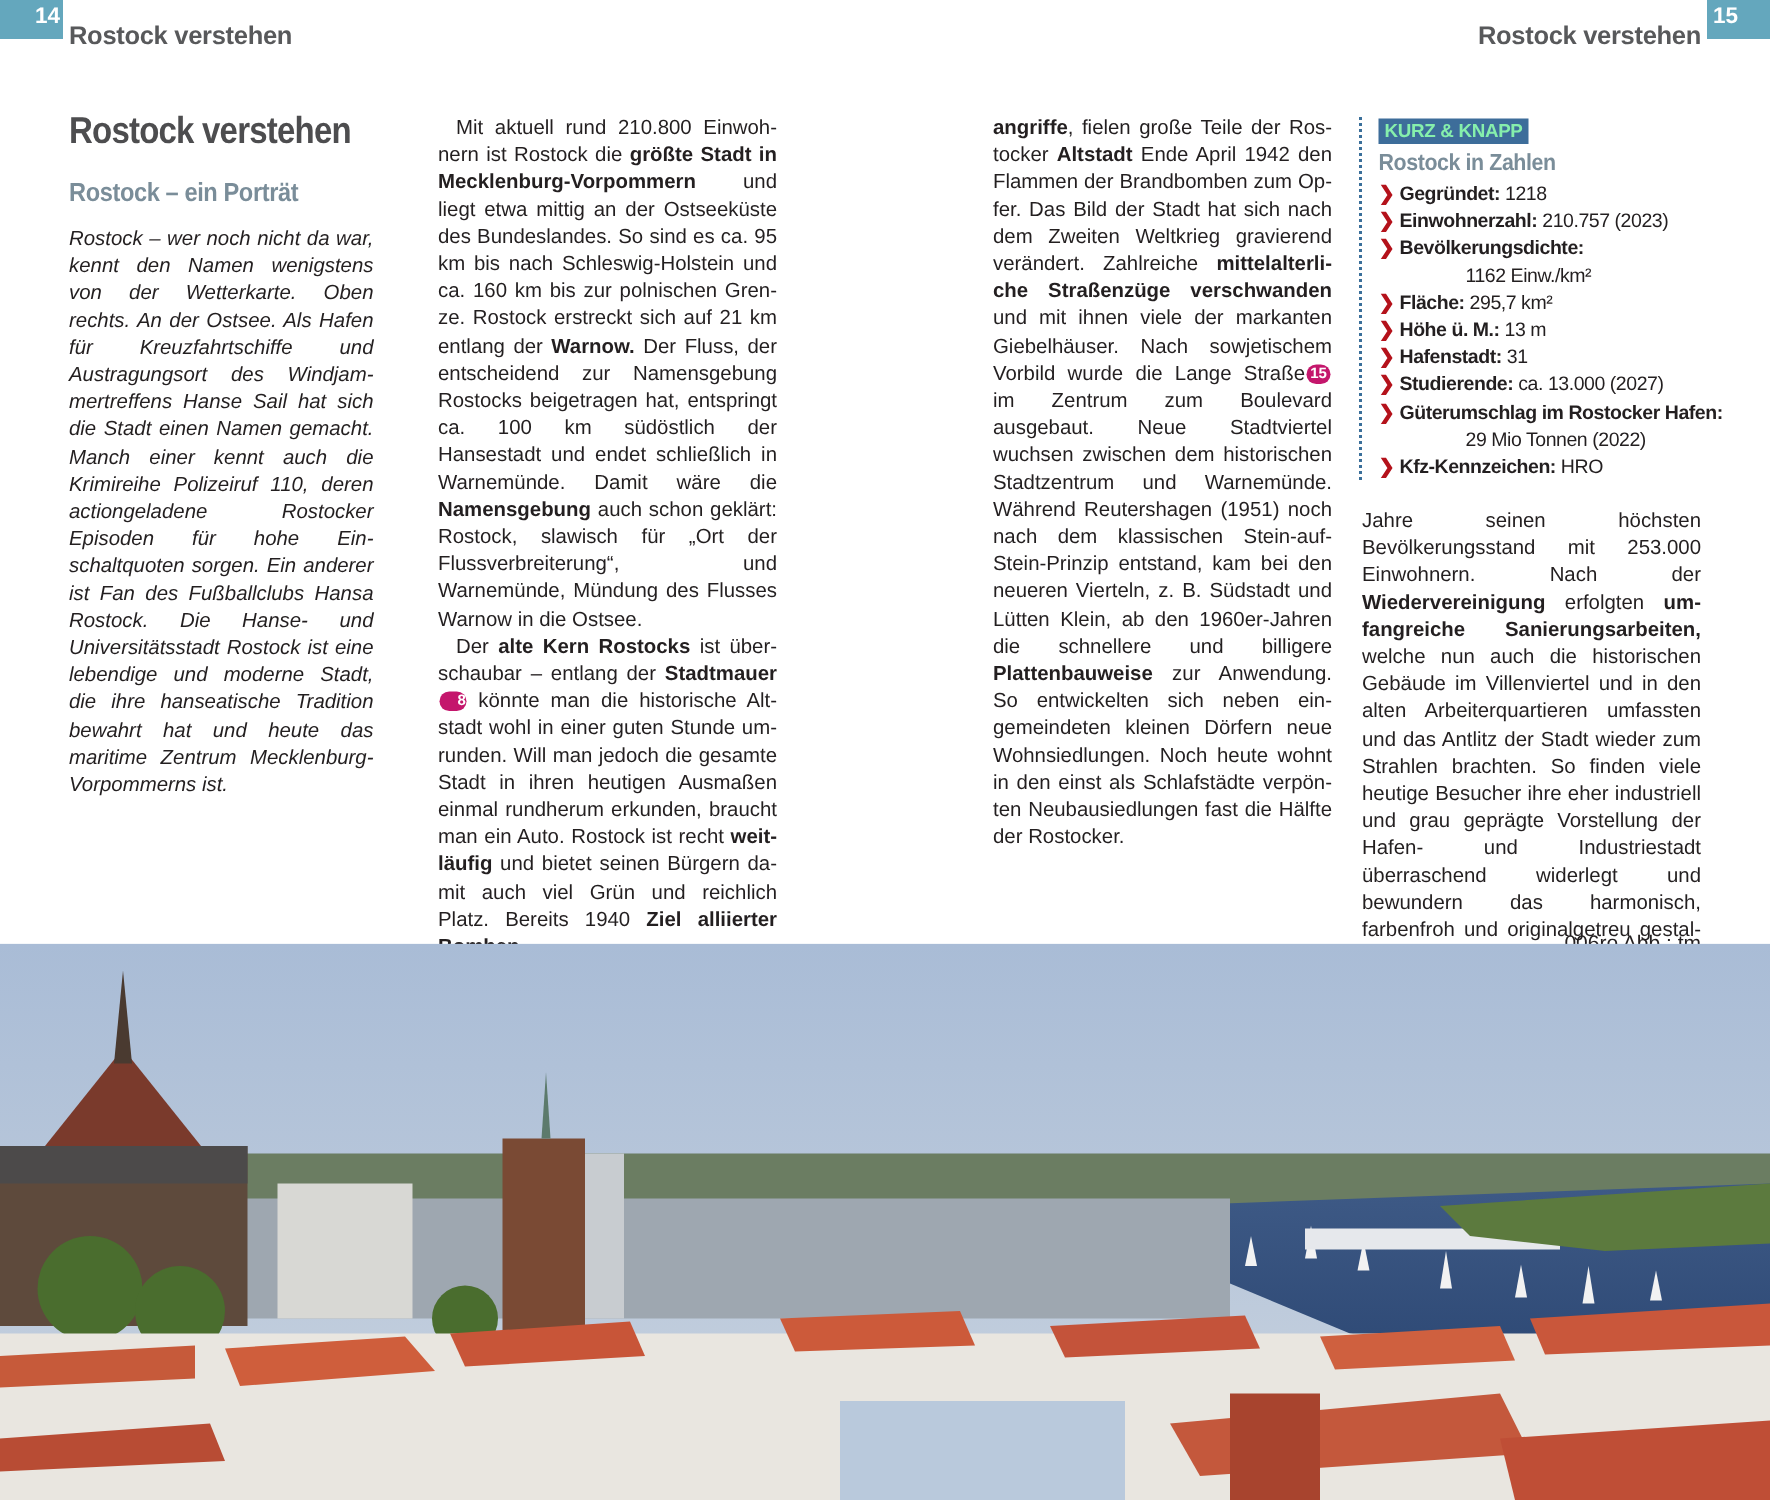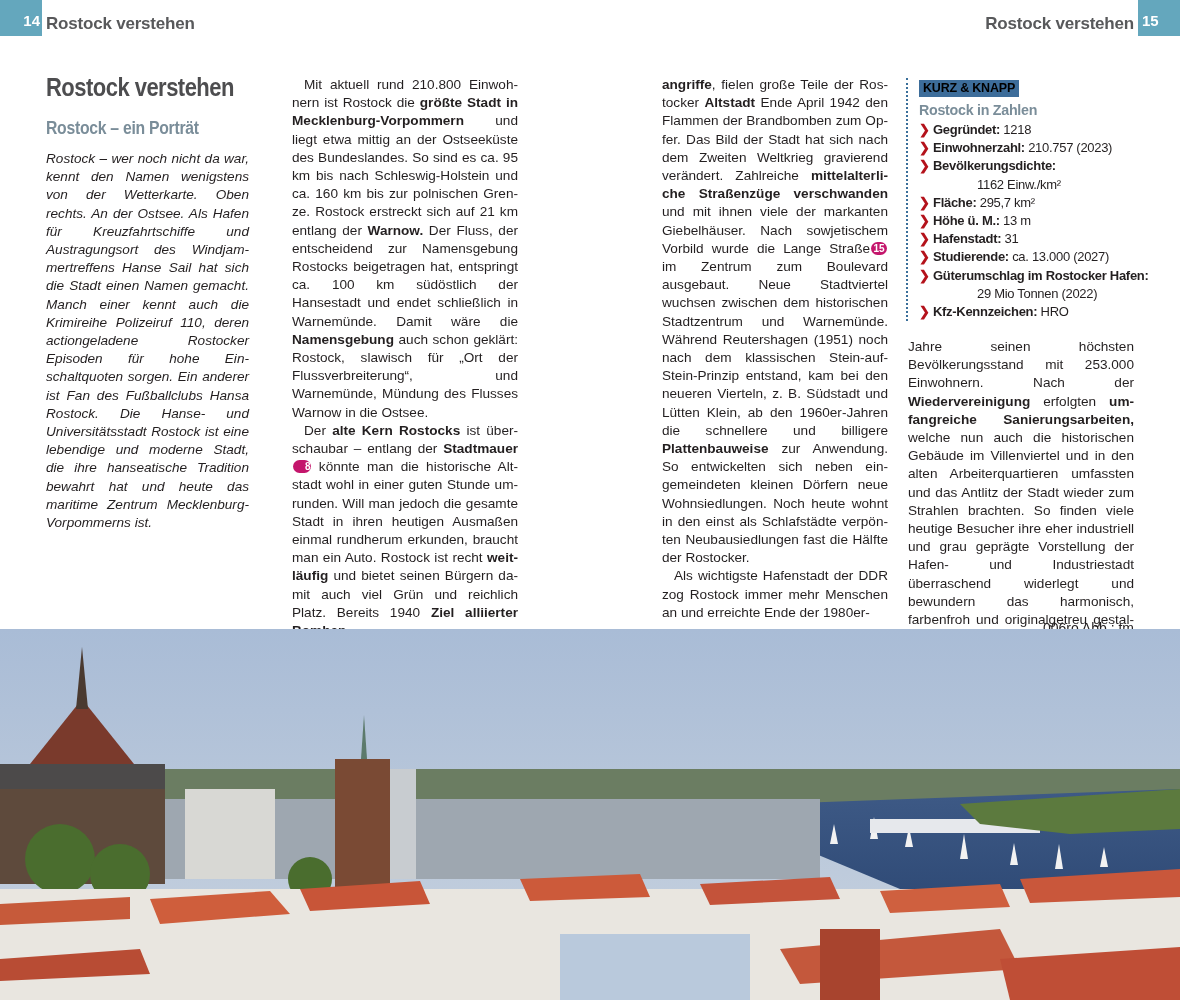--- a/index.html
+++ b/index.html
@@ -1,20 +1,20 @@
 <!DOCTYPE html>
 <html><head>
 <meta charset="utf-8">
 <style>
   html, body { margin: 0; padding: 0; }
   body { width: 1180px; height: 1000px; background: #ffffff; position: relative; overflow: hidden; font-family: "Liberation Sans", sans-serif; color: #231f20; }
   .spread { position: absolute; left: 0; top: 0; width: 1180px; height: 1000px; }
 
   
-  .pagenum { position: absolute; top: 0; height: 36px; width: 42px; background: #64a7bd; color: #ffffff; font-weight: bold; font-size: 15px; display: flex; align-items: flex-end; justify-content: center; padding-bottom: 0; box-sizing: border-box; line-height: 30px; }
+  .pagenum { position: absolute; top: 0; height: 26px; width: 42px; background: #64a7bd; color: #ffffff; font-weight: bold; font-size: 15px; display: flex; align-items: flex-end; justify-content: center; padding-bottom: 0; box-sizing: border-box; line-height: 30px; }
   .pagenum.left { left: 0; justify-content: flex-end; padding-right: 2px; }
   .pagenum.right { right: 0; justify-content: flex-start; padding-left: 4px; }
   .runhead { position: absolute; top: 14px; font-size: 17px; color: #58595b; font-weight: bold; letter-spacing: -0.2px; font-family: "Liberation Sans Narrow", "Liberation Sans", sans-serif; }
   .runhead.left { left: 46px; }
   .runhead.right { right: 46px; }
 
   .col { position: absolute; top: 76px; font-size: 13.6px; line-height: 18.2px; text-align: justify; hyphens: manual; }
   .col p { margin: 0; }
   .col p.indent { text-indent: 12px; }
   .col b { font-weight: bold; color: #231f20; }
@@ -30,21 +30,21 @@
 
   .caption { font-family: "Liberation Serif", serif; font-style: italic; font-size: 13.8px; line-height: 18.5px; color: #231f20; }
   .caption .icon { display: inline-block; width: 10px; height: 10px; border: 1px solid #231f20; font-style: normal; font-size: 9px; line-height: 10px; text-align: center; margin-right: 5px; vertical-align: 1px; font-family: "DejaVu Sans", sans-serif; }
   .cap1 { position: absolute; left: 46px; top: 517px; width: 220px; }
   .cap2 { position: absolute; left: 46px; top: 571px; width: 220px; }
 
   .poi { display: inline-block; min-width: 16px; height: 13px; border-radius: 7px; background: #c4166c; color: #fff; font-size: 10px; font-weight: bold; line-height: 13px; text-align: center; font-style: normal; vertical-align: 1px; font-family: "Liberation Sans", sans-serif; margin: 0 1px; }
 
   
   .infobox { position: absolute; left: 906px; top: 78px; width: 232px; border-left: 2px dotted #3a6f9a; padding-left: 11px; }
-  .badge { display: inline-block; background: #3d6d9a; color: #000000; font-size: 12.5px; font-weight: bold; padding: 1px 4px; line-height: 15px; letter-spacing: -0.2px; }
+  .badge { display: inline-block; background: #3d6d9a; color: #86efac; font-size: 12.5px; font-weight: bold; padding: 1px 4px; line-height: 15px; letter-spacing: -0.2px; }
   .box-title { font-size: 15.5px; font-weight: bold; color: #7a8d99; margin: 3px 0 1px 0; line-height: 20px; letter-spacing: -0.3px; transform: scaleX(0.92); transform-origin: left; white-space: nowrap; }
   .facts { list-style: none; margin: 0; padding: 0; }
   .facts li { position: relative; padding-left: 14px; font-size: 13px; line-height: 18.2px; letter-spacing: -0.3px; white-space: nowrap; }
   .facts li .arr { position: absolute; left: 0; top: 0; color: #b4121b; font-weight: bold; font-size: 13px; }
   .facts li .k { font-weight: bold; }
   .facts li .cont { display: block; margin-left: 44px; }
 
   .col4 { top: 338px; }
 
   .credit { position: absolute; right: 46px; top: 620px; font-size: 14px; color: #231f20; }
@@ -70,21 +70,20 @@
   </div>
 
 
   <div class="col col2">
     <p class="indent"><span>Mit aktuell rund 210.800 Einwoh­nern ist Rostock die </span><b>größte Stadt in Mecklenburg-Vorpommern</b><span> und liegt etwa mittig an der Ostseeküste des Bundeslandes. So sind es ca. 95 km bis nach Schleswig-Holstein und ca. 160 km bis zur polnischen Gren­ze. Rostock erstreckt sich auf 21 km entlang der </span><b>Warnow.</b><span> Der Fluss, der entscheidend zur Namensgebung Rostocks beigetragen hat, entspringt ca. 100 km südöstlich der Hansestadt und endet schließlich in Warnemün­de. Damit wäre die </span><b>Namensgebung</b><span> auch schon geklärt: Rostock, slawisch für „Ort der Flussverbreiterung“, und Warnemünde, Mündung des Flusses Warnow in die Ostsee.</span></p>
     <p class="indent"><span>Der </span><b>alte Kern Rostocks</b><span> ist über­schaubar – entlang der </span><b>Stadtmau­er</b><span class="poi">8</span><span> könnte man die historische Alt­stadt wohl in einer guten Stunde um­runden. Will man jedoch die gesamte Stadt in ihren heutigen Ausmaßen einmal rundherum erkunden, braucht man ein Auto. Rostock ist recht </span><b>weit­läufig</b><span> und bietet seinen Bürgern da­mit auch viel Grün und reichlich Platz. Bereits 1940 </span><b>Ziel alliierter Bomben-</b></p>
   </div>
 
   <div class="col col3">
     <p><b>angriffe</b><span>, fielen große Teile der Ros­tocker </span><b>Altstadt</b><span> Ende April 1942 den Flammen der Brandbomben zum Op­fer. Das Bild der Stadt hat sich nach dem Zweiten Weltkrieg gravierend verändert. Zahlreiche </span><b>mittelalterli­che Straßenzüge verschwanden</b><span> und mit ihnen viele der markanten Giebel­häuser. Nach sowjetischem Vorbild wurde die Lange Straße</span><span class="poi">15</span><span> im Zent­rum zum Boulevard ausgebaut. Neue Stadtviertel wuchsen zwischen dem historischen Stadtzentrum und War­nemünde. Während Reutershagen (1951) noch nach dem klassischen Stein-auf-Stein-Prinzip entstand, kam bei den neueren Vierteln, z. B. Südstadt und Lütten Klein, ab den 1960er-Jahren die schnellere und billigere </span><b>Plattenbauweise</b><span> zur Anwen­dung. So entwickelten sich neben ein­gemeindeten kleinen Dörfern neue Wohnsiedlungen. Noch heute wohnt in den einst als Schlafstädte verpön­ten Neubausiedlungen fast die Hälfte der Rostocker.</span></p>
-    <p class="indent">Als wichtigste Hafenstadt der DDR zog Rostock immer mehr Menschen an und erreichte Ende der 1980er-</p>
   </div>
 
   <div class="infobox">
     <div class="badge">KURZ &amp; KNAPP</div>
     <div class="box-title">Rostock in Zahlen</div>
     <ul class="facts">
       <li><span class="arr">❯</span><span class="k">Gegründet:</span><span> 1218</span></li>
       <li><span class="arr">❯</span><span class="k">Einwohnerzahl:</span><span> 210.757 (2023)</span></li>
       <li><span class="arr">❯</span><span class="k">Bevölkerungsdichte:</span><span class="cont">1162 Einw./km²</span></li>
       <li><span class="arr">❯</span><span class="k">Fläche:</span><span> 295,7 km²</span></li>

